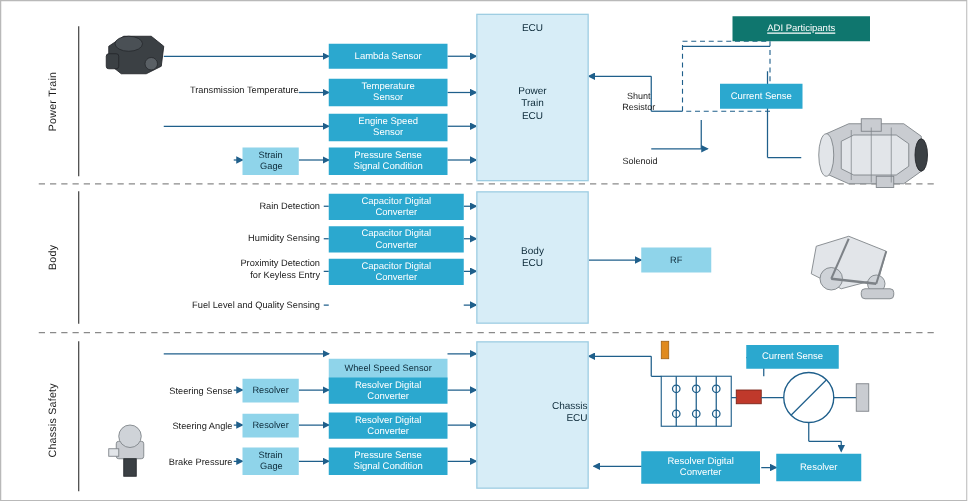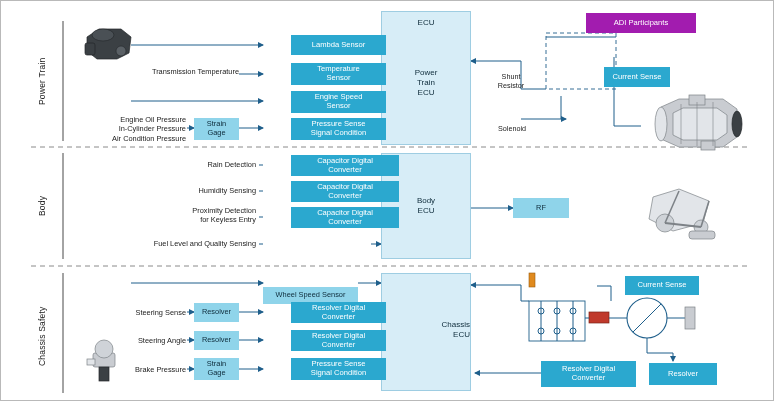--- a/index.html
+++ b/index.html
@@ -28,37 +28,37 @@
   }
 
   .blue-box{
     background:#2ba8cf;
     color:#ffffff;
     font-size:7.6px;
     line-height:1.15;
     display:flex;align-items:center;justify-content:center;
     text-align:center;
     padding:1px 2px;
-    margin-left:28px;
   }
   .lt-box{
     background:#8fd4ea;
     color:#0d2b3a;
     font-size:7.4px;
     line-height:1.15;
     display:flex;align-items:center;justify-content:center;
-    text-align:center;
+    text-align:right;
   }
   .dark-box{
-    background:#a21caf;
+    background:#0f766e;
     color:#ffffff;
     font-size:7.6px;
     line-height:1.15;
     display:flex;align-items:center;justify-content:center;
     text-align:center;
+    text-decoration:underline;
   }
   .ecu-col{
     background:#d7edf7;
     border:1px solid #9ecde2;
   }
   .ecu-title{
     position:absolute;
     font-size:8px;color:#0d2b3a;
     left:0;right:0;text-align:center;
   }
@@ -249,23 +249,20 @@
   <div class="abs blue-box" style="left:262px;top:90px;width:95px;height:22px;white-space:pre-line;">Engine Speed
 Sensor</div>
   <div class="abs blue-box" style="left:262px;top:117px;width:95px;height:22px;white-space:pre-line;">Pressure Sense
 Signal Condition</div>
 
   <div class="abs lt-box" style="left:193px;top:117px;width:45px;height:22px;white-space:pre-line;">Strain
 Gage</div>
 
   <div class="abs rtext" style="left:120px;top:66px;width:118px;">Transmission Temperature</div>
 
-  <div class="abs rtext" style="left:80px;top:114px;width:105px;white-space:pre-line;">Engine Oil Pressure
-In-Cylinder Pressure
-Air Condition Pressure</div>
 
   <div class="abs blue-box" style="left:575px;top:66px;width:66px;height:20px;">Current Sense</div>
 
   <div class="abs ctext" style="left:487px;top:72px;width:46px;white-space:pre-line;">Shunt
 Resistor</div>
   <div class="abs ctext" style="left:487px;top:124px;width:48px;">Solenoid</div>
 
   <div class="abs blue-box" style="left:262px;top:154px;width:108px;height:21px;white-space:pre-line;">Capacitor Digital
 Converter</div>
   <div class="abs blue-box" style="left:262px;top:180px;width:108px;height:21px;white-space:pre-line;">Capacitor Digital

